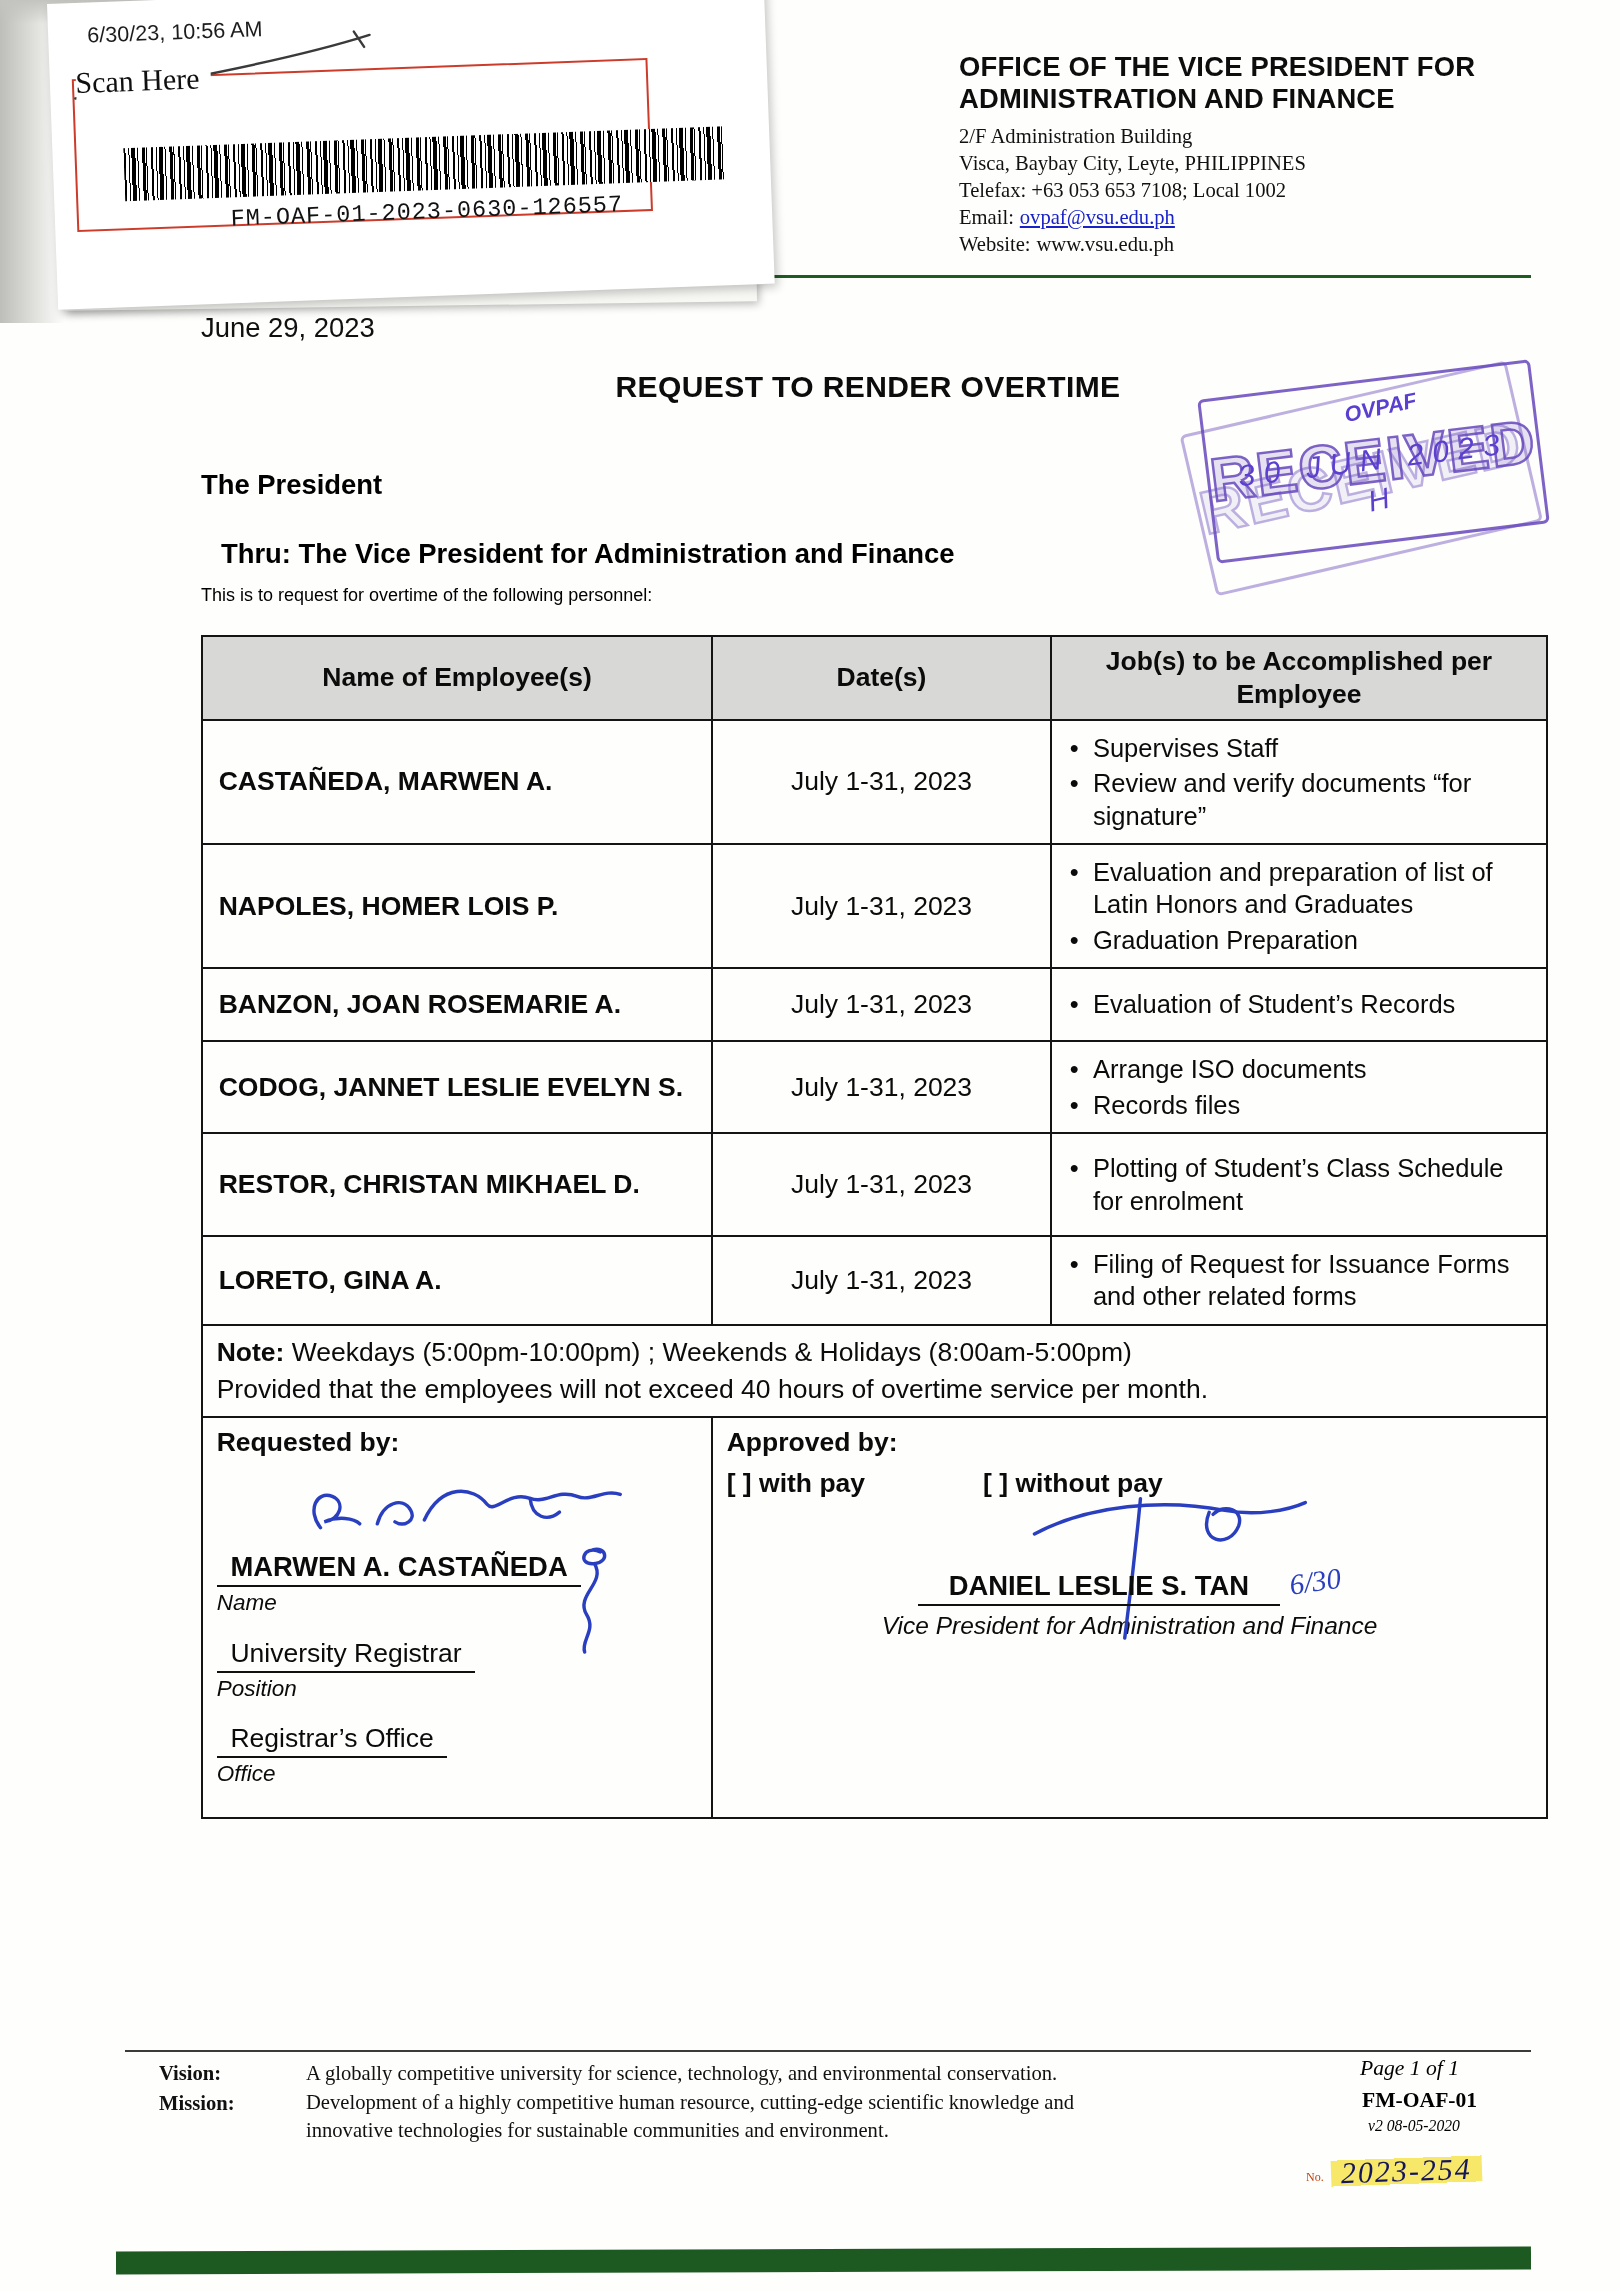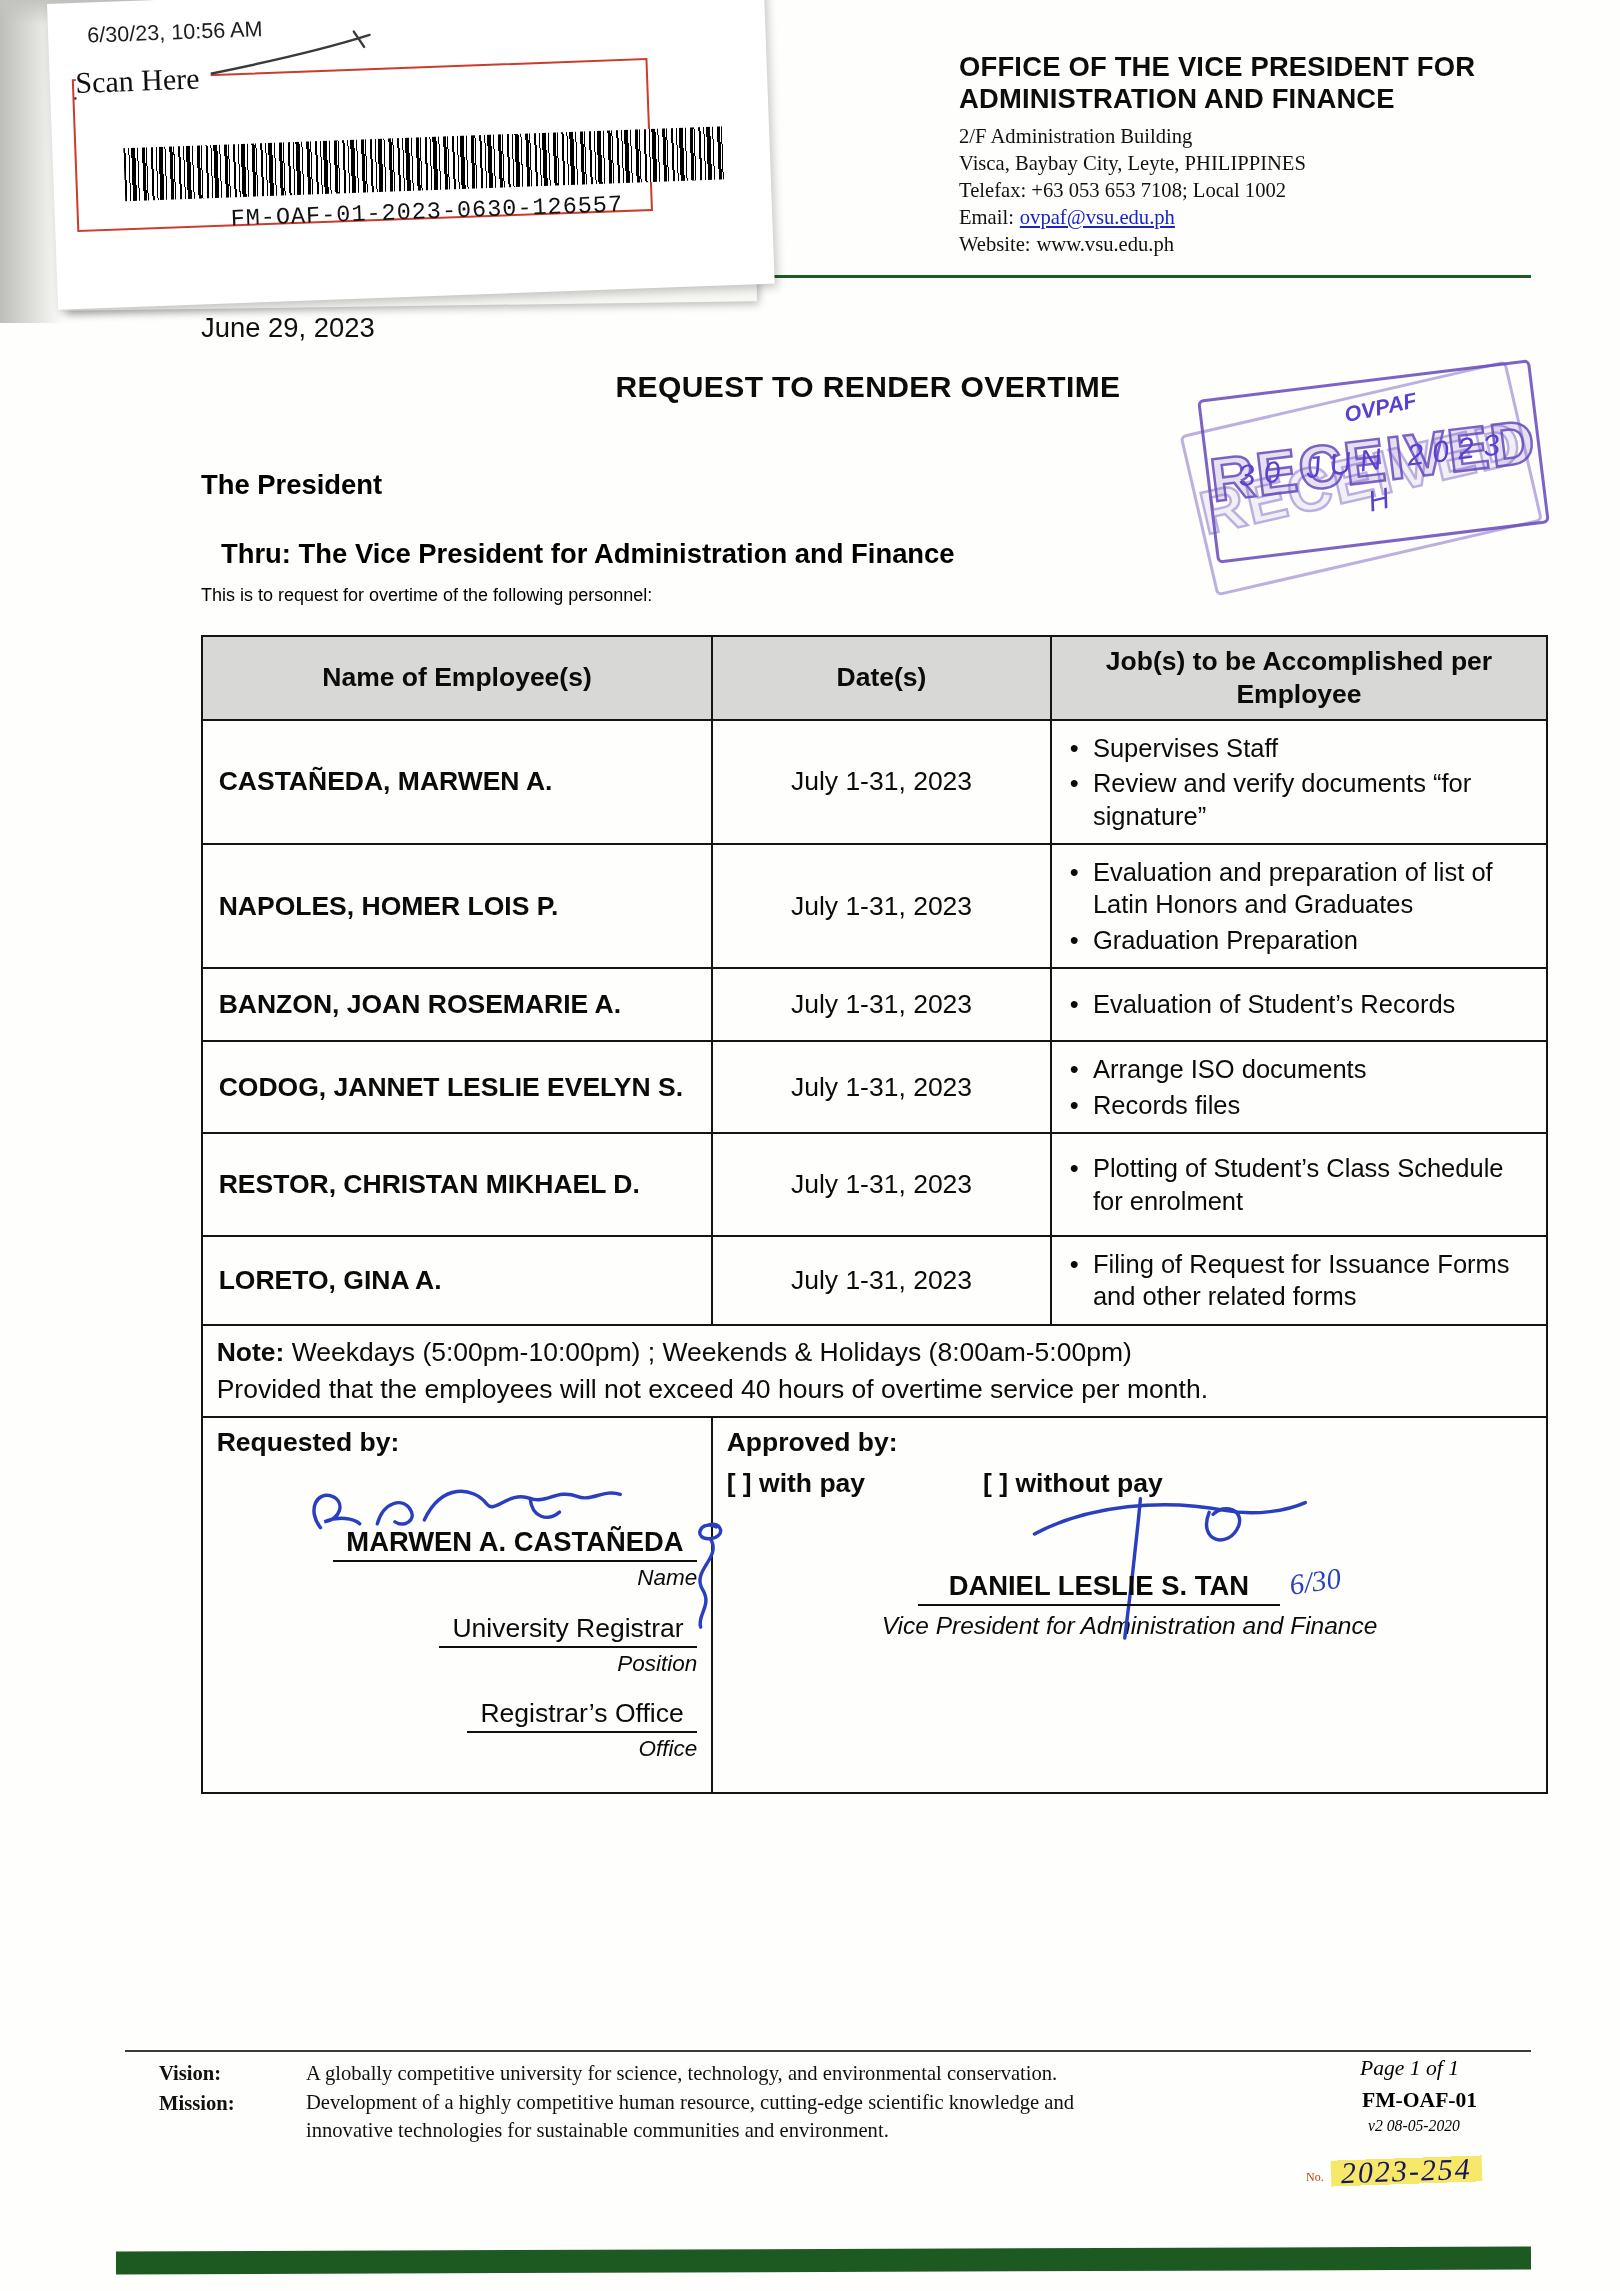--- a/index.html
+++ b/index.html
@@ -75,21 +75,21 @@
   .note-cell { padding:7.8px 13.7px; font-size:26.5px; line-height:1.4; }
 
   
   .sig-row td { vertical-align:top; }
   .sig-cell { position:relative; padding:9.8px 13.7px; }
   .sig-label { font-weight:bold; font-size:26.5px; }
   .sig-marwen { position:absolute; left:94px; top:49px; overflow:visible; }
   .sig-tan { position:absolute; left:294px; top:57px; overflow:visible; }
   .sig-path { fill:none; stroke:#2a3fc0; stroke-width:3.5; stroke-linecap:round; }
   .pen-path { fill:none; stroke:#3a3a3a; stroke-width:2.5; stroke-linecap:round; }
-  .sig-stack { text-align:right; margin-top:66px; }
+  .sig-stack { text-align:left; margin-top:91px; }
   .approved-stack { text-align:center; margin-top:69px; }
   .sig-name-wrap { position:relative; display:inline-block; }
   .sig-underline { display:inline-block; border-bottom:2px solid #101010; padding:2px 13.7px; }
   .sig-underline.long { padding:2px 31px; }
   .name-bold { font-weight:bold; font-size:27.4px; }
   .plain-27 { font-size:26.5px; }
   .sig-sub { font-size:22.5px; font-style:italic; margin:2.9px 0 19.6px; }
   .sig-tail { position:absolute; right:-39px; top:-7.8px; overflow:visible; }
   .pay-options { margin-top:9.8px; font-weight:bold; font-size:26.5px; display:flex; gap:118px; }
   .handwritten-date { color:#2a3fc0; font-size:29px; font-style:italic; display:inline-block;

